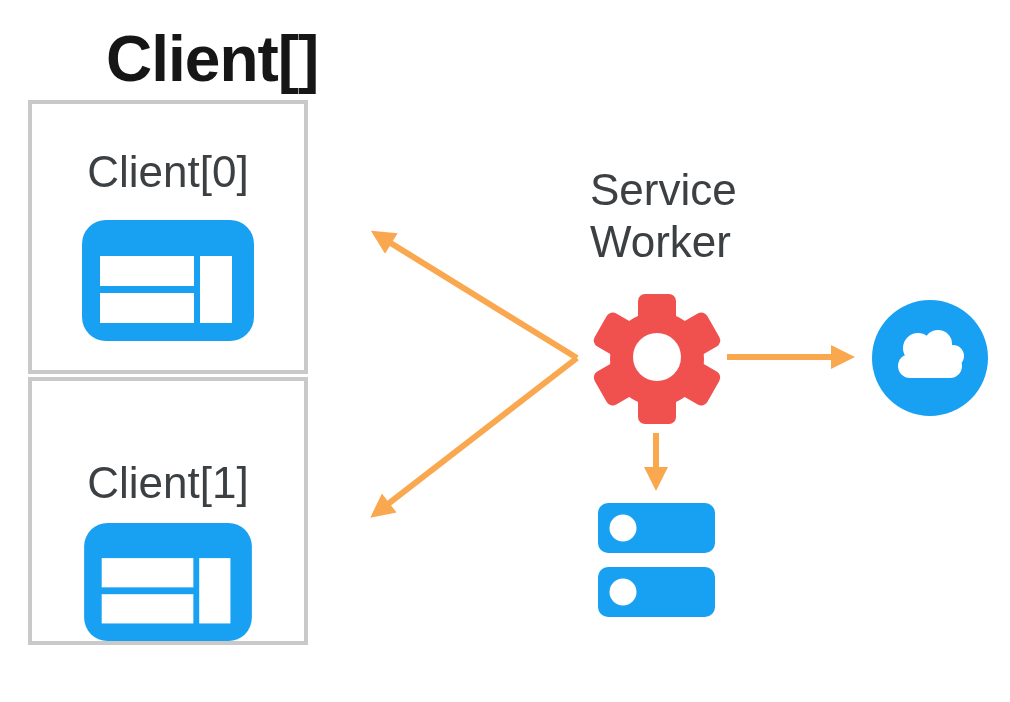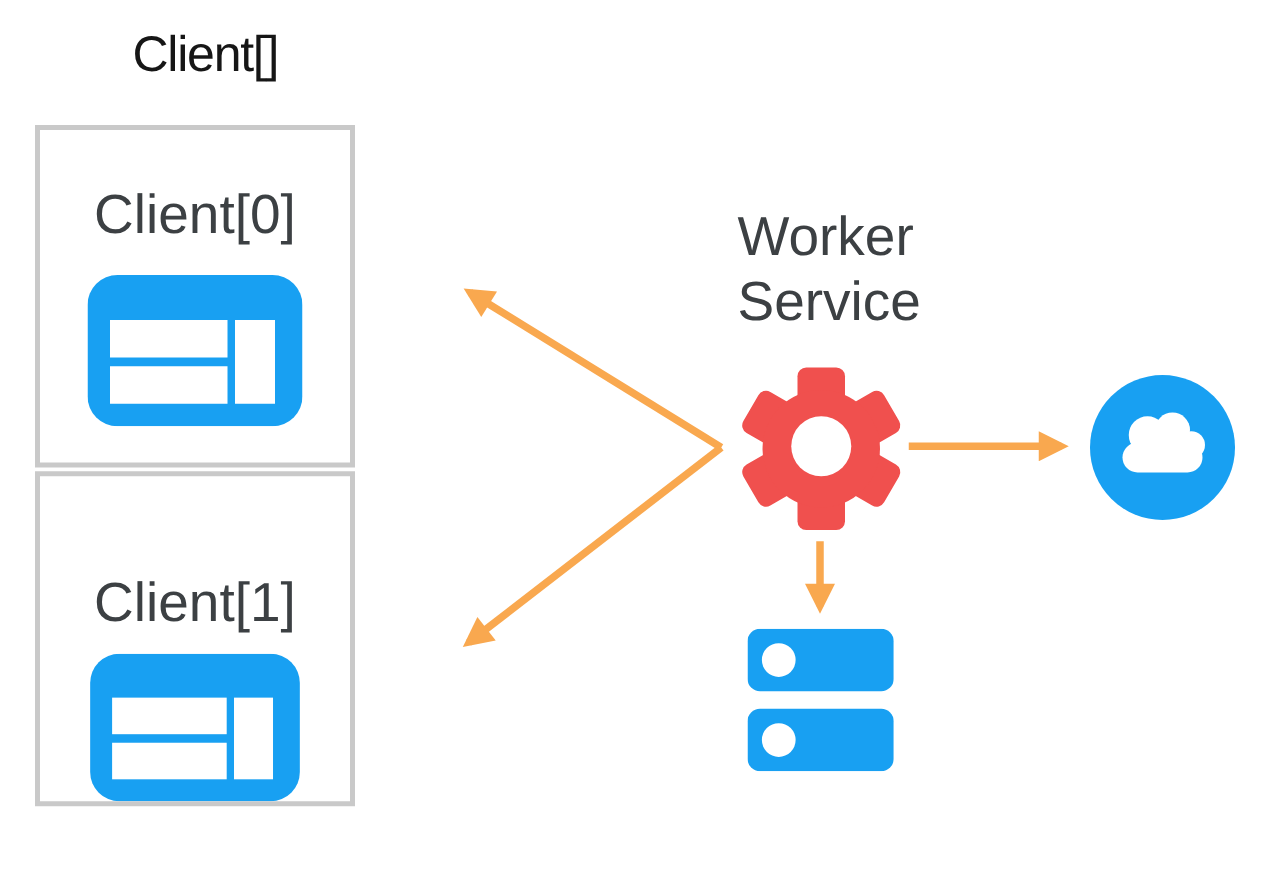--- a/index.html
+++ b/index.html
@@ -8,25 +8,25 @@
   }
   *{margin:0;padding:0;box-sizing:border-box;}
   html,body{background:var(--bg);}
   body{font-family:"Liberation Sans", sans-serif;}
   .canvas{
     position:relative; width:1010px; height:702px;
     background:var(--bg); overflow:hidden;
   }
   .title{
     position:absolute; left:106px; top:22px;
-    font-size:40px; font-weight:400; letter-spacing:-1px;
+    font-size:64px; font-weight:700; letter-spacing:-1px;
     color:var(--title); white-space:nowrap;
   }
   .client-box{
-    position:absolute; left:28px; width:256px;
+    position:absolute; left:28px; width:280px;
     border:4px solid var(--border); background:var(--bg);
     display:flex; flex-direction:column; align-items:center;text-align:right;
   }
   .client-box.b0{ top:100px; height:274px; padding-top:46px; }
   .client-box.b1{ top:377px; height:268px; padding-top:80px; }
   .client-label{
     font-size:44px; font-weight:500; color:var(--text);
     line-height:1.0; white-space:nowrap;
   }
   .client-box.b0 .browser-icon{ margin-top:26px; }
@@ -65,22 +65,22 @@
     <div class="client-label">Client[1]</div>
     <svg class="browser-icon" width="172" height="121" viewBox="0 0 172 121">
       <rect class="fill-blue" x="0" y="0" width="172" height="121" rx="24"></rect>
       <rect class="fill-white" x="18" y="36" width="94" height="30"></rect>
       <rect class="fill-white" x="18" y="73" width="94" height="30"></rect>
       <rect class="fill-white" x="118" y="36" width="32" height="67"></rect>
     </svg>
   </div>
 
   <div class="sw-label">
+    <span style="display:block">Service</span>
     <span style="display:block">Worker</span>
-    <span style="display:block">Service</span>
   </div>
 
   <svg class="abs" style="left:591px; top:293px;" width="132" height="132" viewBox="-66 -66 132 132">
     <g class="fill-red">
       <rect x="-19" y="-65" width="38" height="34" rx="7" transform="rotate(0)"></rect>
       <rect x="-19" y="-65" width="38" height="34" rx="7" transform="rotate(60)"></rect>
       <rect x="-19" y="-65" width="38" height="34" rx="7" transform="rotate(120)"></rect>
       <rect x="-19" y="-65" width="38" height="34" rx="7" transform="rotate(180)"></rect>
       <rect x="-19" y="-65" width="38" height="34" rx="7" transform="rotate(240)"></rect>
       <rect x="-19" y="-65" width="38" height="34" rx="7" transform="rotate(300)"></rect>

